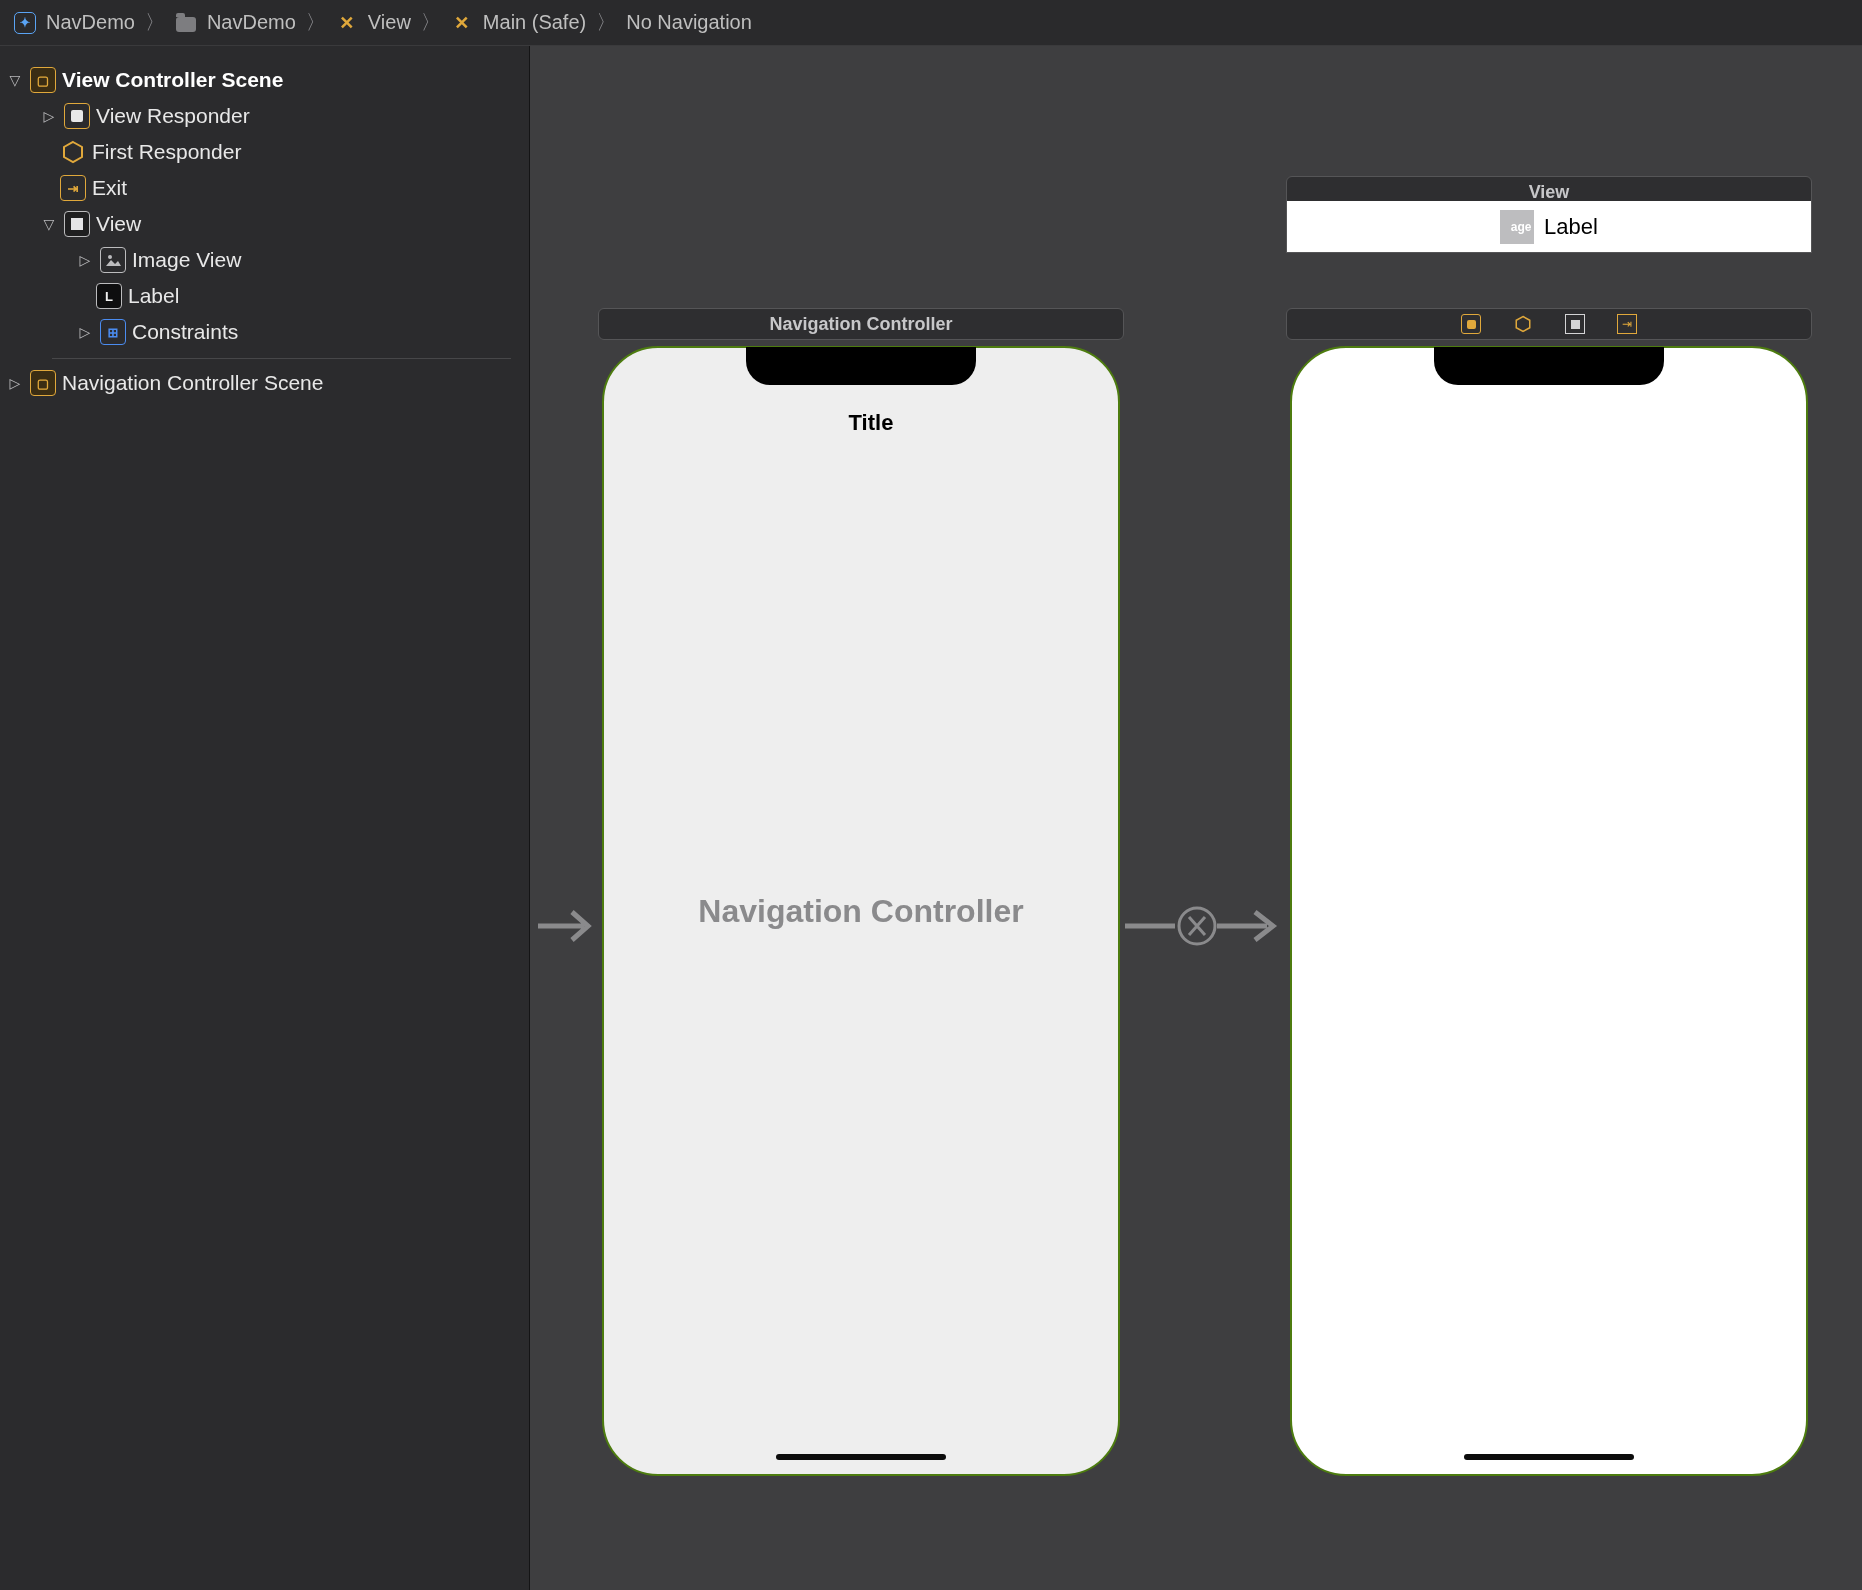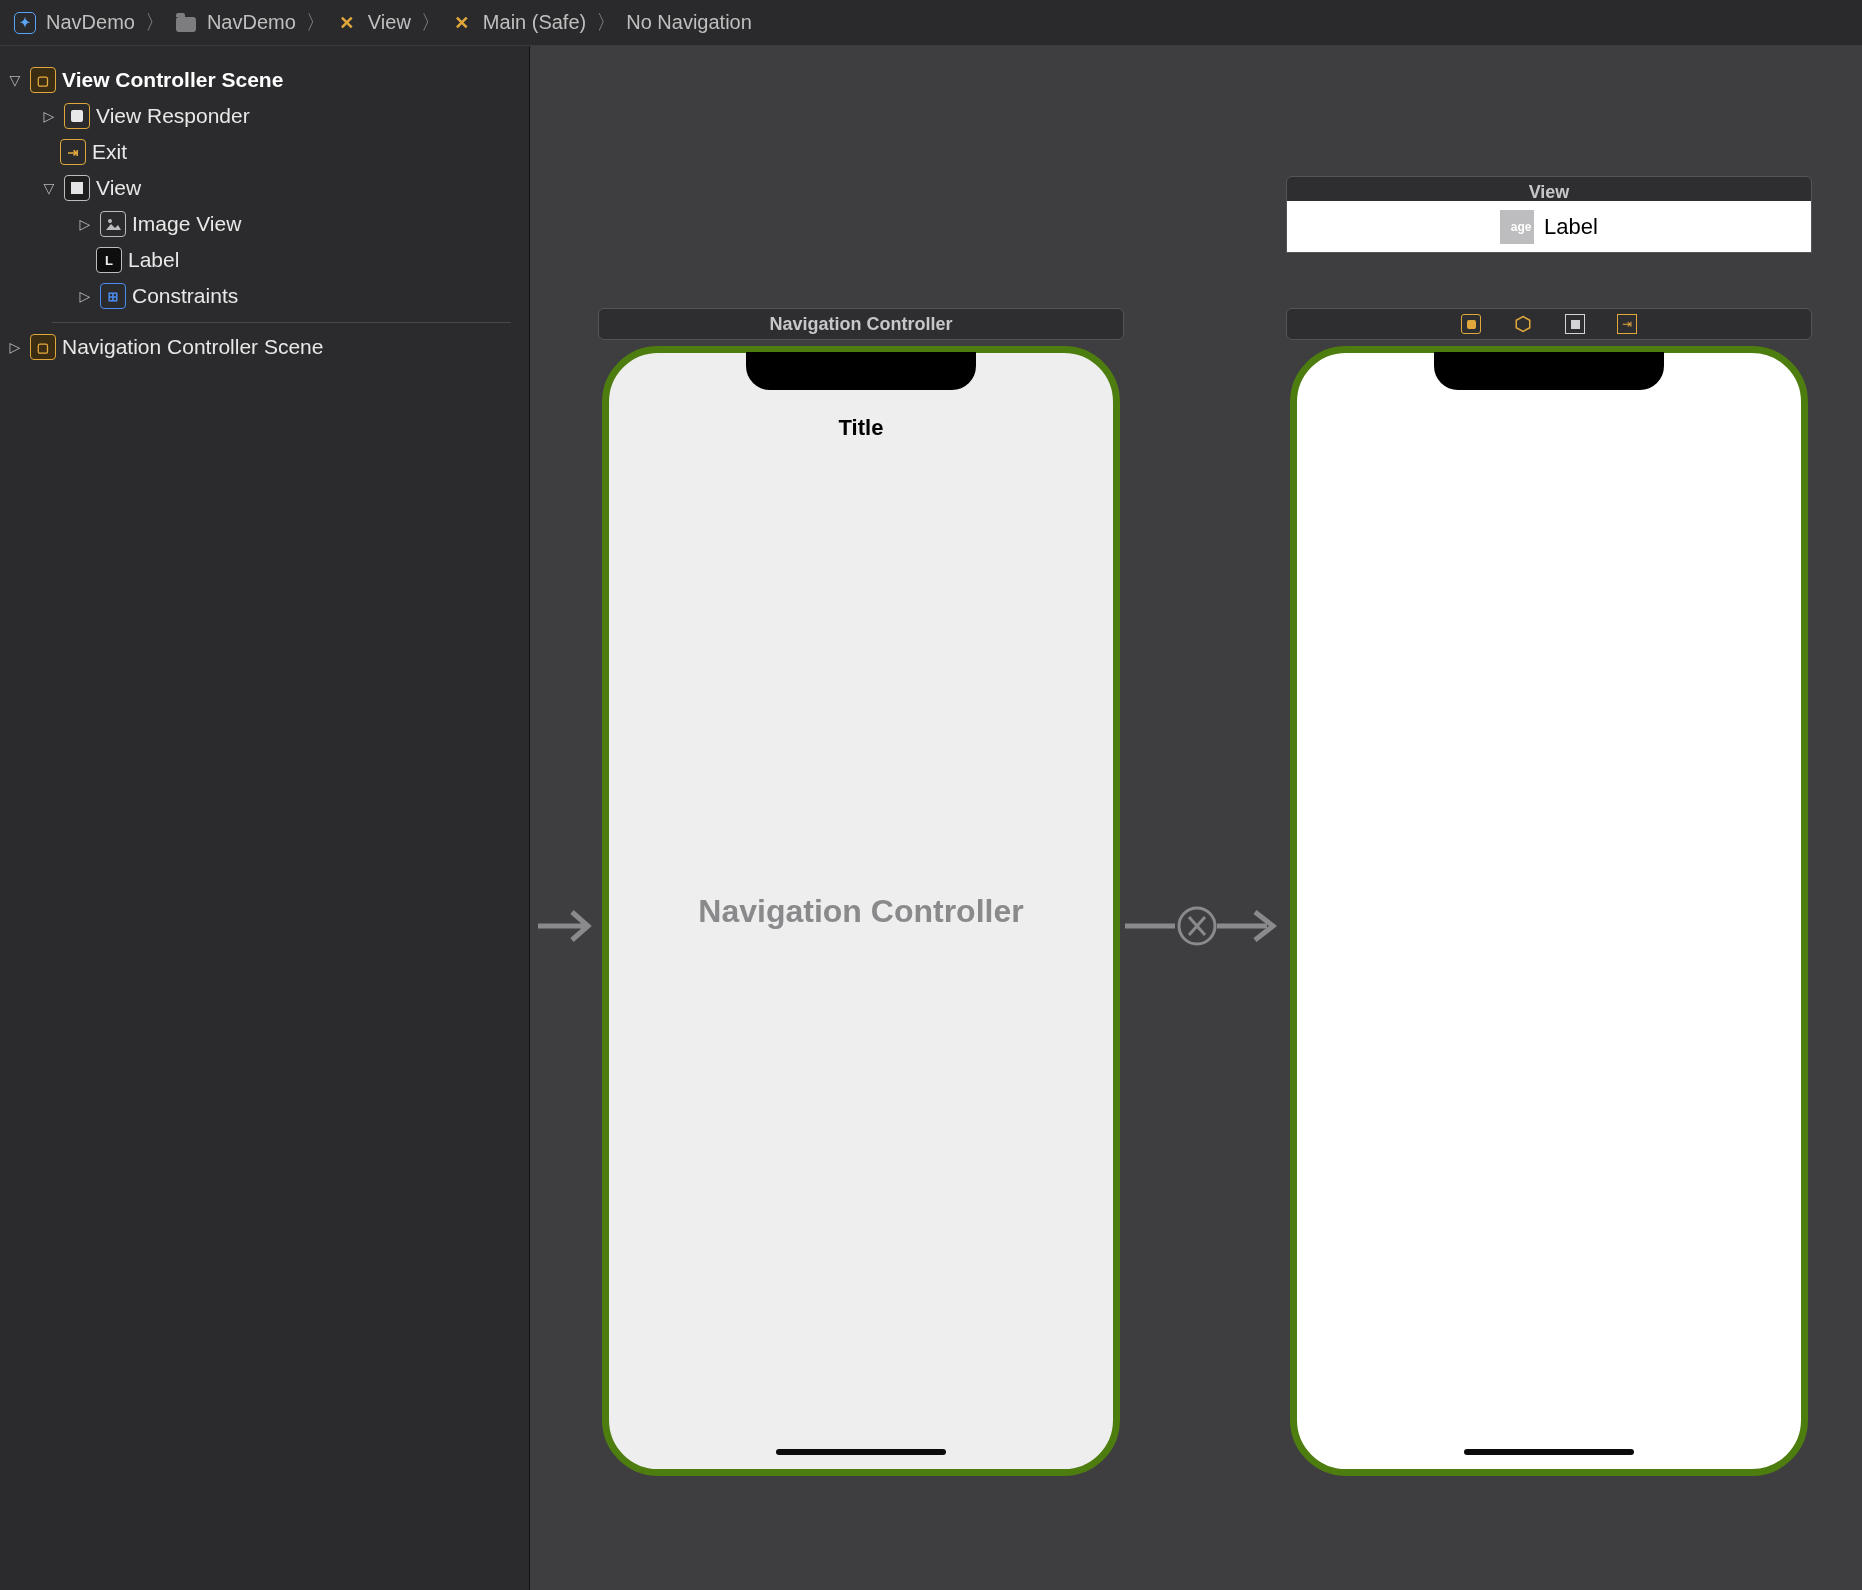--- a/index.html
+++ b/index.html
@@ -133,21 +133,22 @@
   .mi-first{ color:#e0a83b; font-size:17px;}
   .mi-view { border:1.8px solid #d4d4d6;}
   .mi-view-in{width:9px;height:9px;background:#d4d4d6;}
   .mi-exit { border:1.8px solid #e0a83b; color:#e0a83b; font-size:12px;}
 
   
   .phone {
     position:absolute;
     border-radius:56px;
     background:#eeeeee;
-    border:7px solid #4d7c0f;
+    border:2px solid #4d7c0f;
+    padding-left:10px;
   }
   .phone.white { background:#ffffff; }
   .phone .notch {
     position:absolute; top:-1px; left:50%; transform:translateX(-50%);
     width:230px; height:38px; background:#000; border-radius:0 0 24px 24px;
   }
   .phone .homebar {
     position:absolute; bottom:14px; left:50%; transform:translateX(-50%);
     width:170px; height:6px; background:#0c0c0c; border-radius:4px;
   }
@@ -213,20 +214,29 @@
 
     <div class="row">
       <span class="spacer" style="width:28px"></span>
       <span class="disclosure">▷</span>
       <span class="node-icon ic-vc">
           <span class="ic-vc-in"></span>
         </span>
       <span>View Responder</span>
     </div>
 
+    <div class="row">
+      <span class="spacer" style="width:48px"></span>
+      <span class="node-icon ic-first">
+        <svg width="24" height="24" viewBox="0 0 24 24">
+            <path d="M12 2 L21 7 L21 17 L12 22 L3 17 L3 7 Z" fill="none" stroke="#e0a83b" stroke-width="2"></path>
+          </svg>
+      </span>
+      <span>First Responder</span>
+    </div>
 
     <div class="row">
       <span class="spacer" style="width:48px"></span>
       <span class="node-icon ic-exit">⇥</span>
       <span>Exit</span>
     </div>
 
     <div class="row">
       <span class="spacer" style="width:28px"></span>
       <span class="disclosure">▽</span>

